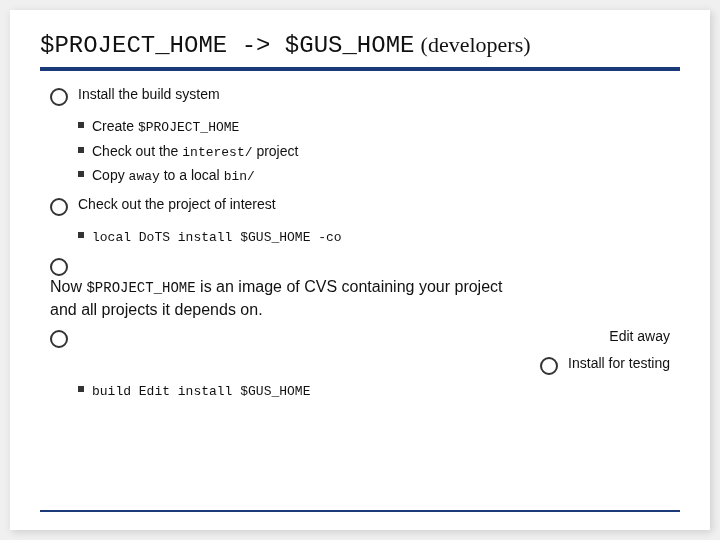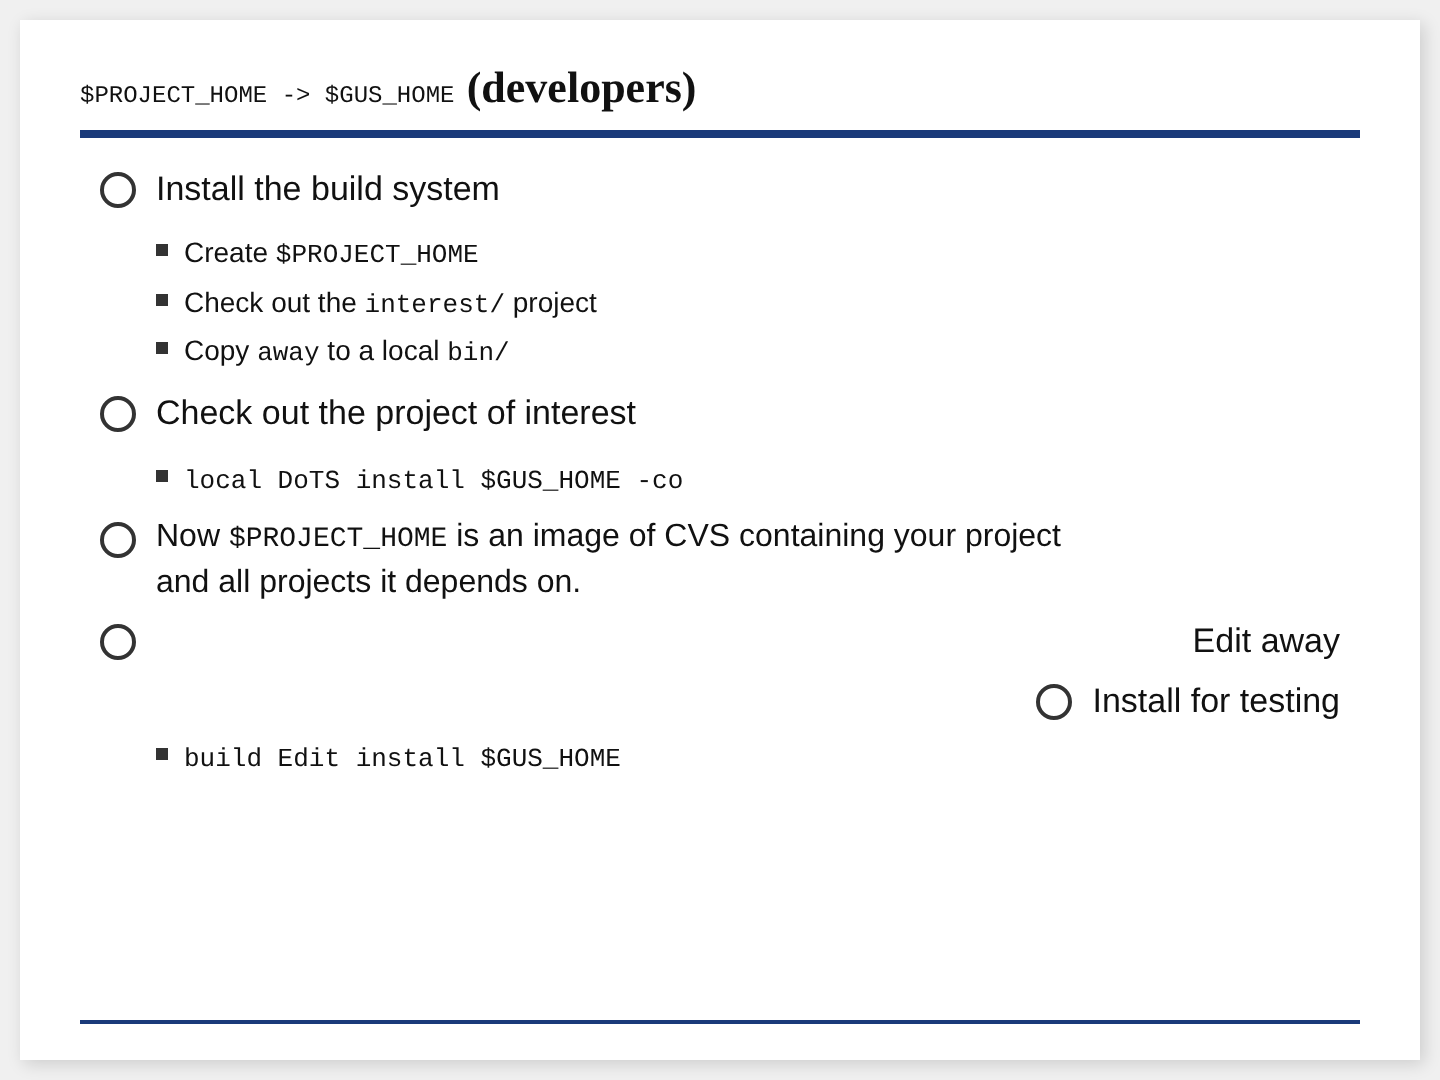--- a/index.html
+++ b/index.html
@@ -26,27 +26,27 @@
 
     .slide-title {
       font-size: 22px;
       margin-bottom: 6px;
       color: #111;
       line-height: 1.3;
     }
 
     .slide-title code {
       font-family: 'Courier New', Courier, monospace;
-      font-size: 12px;
+      font-size: 24px;
       font-weight: normal;
     }
 
     .slide-title .serif-part {
       font-family: Georgia, serif;
-      font-weight: bold;
+      font-weight: normal;
       font-size: 22px;
     }
 
     .divider {
       height: 4px;
       background: #1a3a7a;
       margin-bottom: 14px;
       width: 100%;
     }
 
@@ -65,21 +65,21 @@
       height: 18px;
       border: 2px solid #333;
       border-radius: 50%;
       margin-right: 10px;
       flex-shrink: 0;
       margin-top: 3px;
       background: white;
     }
 
     .bullet-text {
-      font-size: 17px;
+      font-size: 14px;
       color: #111;
       line-height: 1.4;
     }
 
     .sub-list {
       margin-top: 5px;
       margin-left: 28px;
       margin-bottom: 8px;
     }
 
@@ -160,21 +160,21 @@
       <div class="bullet-icon"></div>
       <div class="bullet-text">Check out the project of interest</div>
     </div>
     <div class="sub-list">
       <div class="sub-item">
         <div class="sub-bullet"></div>
         <div class="sub-text"><code>local DoTS install $GUS_HOME -co</code></div>
       </div>
     </div>
 
-    <div class="bullet-main" style="margin-bottom:6px;">
+    <div class="bullet-main" style="margin-bottom:6px;flex-direction:column;">
       <div class="bullet-icon"></div>
       <div class="bullet-text" style="font-size:16px; line-height:1.4;">Now <code style="font-size:14px;">$PROJECT_HOME</code> is an image of CVS containing your project<br>and all projects it depends on.</div>
     </div>
 
     <div class="bullet-main" style="margin-bottom:6px;justify-content:space-between;">
       <div class="bullet-icon"></div>
       <div class="bullet-text">Edit away</div>
     </div>
 
     <div class="bullet-main" style="margin-bottom:4px;justify-content:flex-end;">

